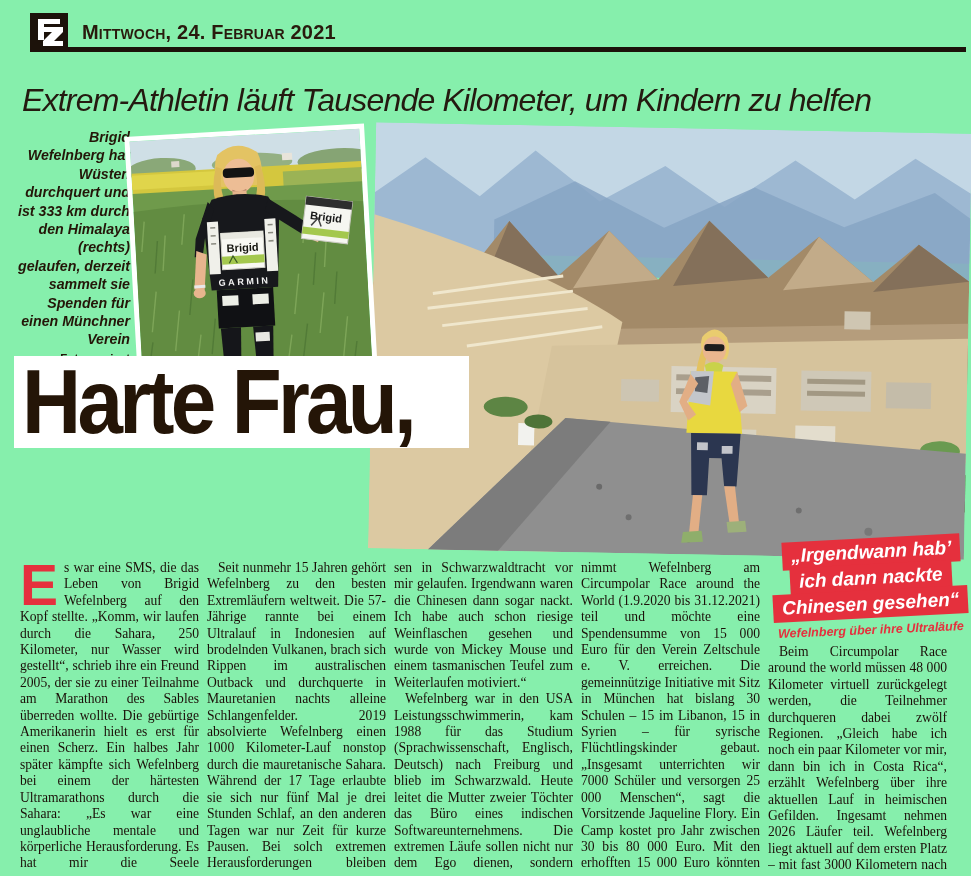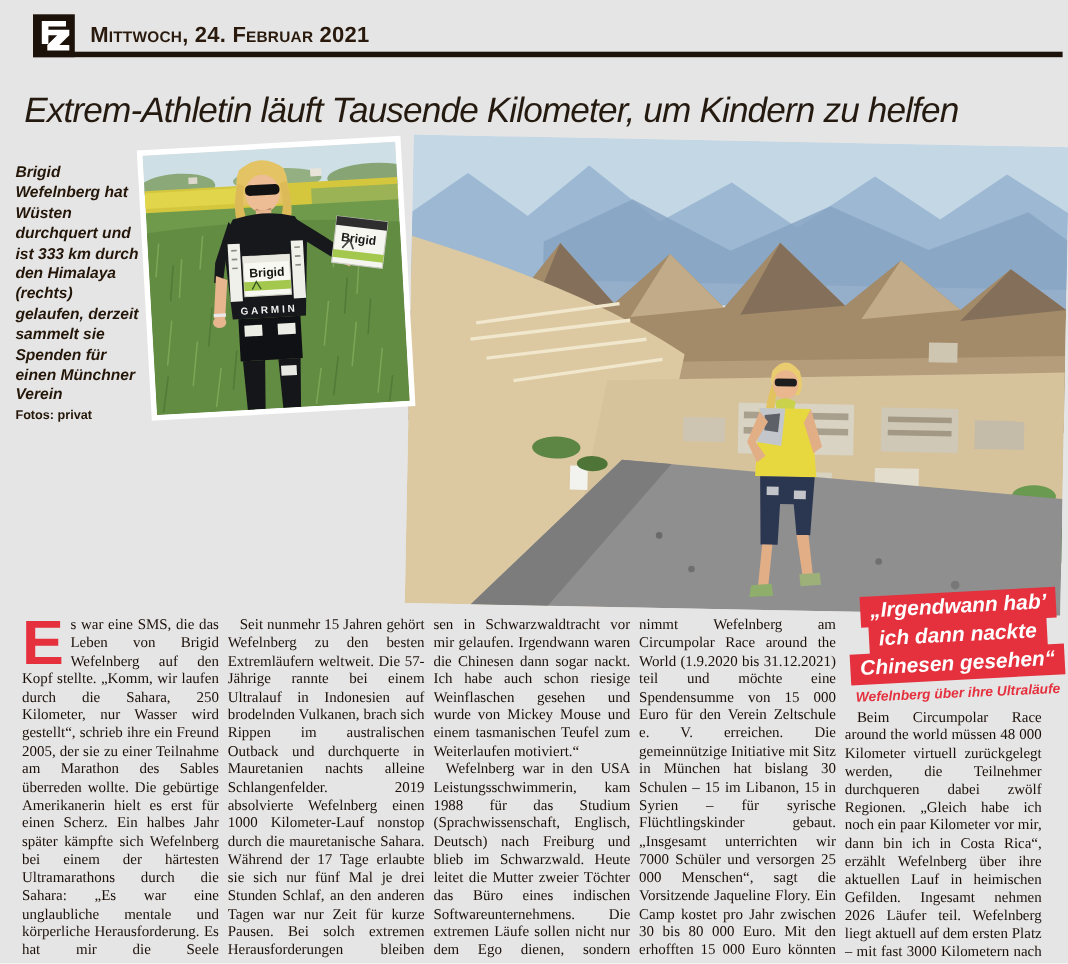--- a/index.html
+++ b/index.html
@@ -1,30 +1,30 @@
 <!DOCTYPE html>
 <html lang="de"><head>
 <meta charset="utf-8">
 <style>
   html,body{margin:0;padding:0;background:#fff;}
-  #page{position:relative;width:971px;height:876px;background:#e5e5e5;overflow:hidden;
+  #page{position:relative;width:971px;height:876px;background:#86efac;overflow:hidden;
         font-family:"Liberation Sans",sans-serif;color:#1b0f08;}
 
   
   .logo-box{position:absolute;left:30px;top:13px;width:38px;height:39px;background:#1c120a;}
   .date-line{position:absolute;left:82px;top:21px;font-weight:bold;font-variant:small-caps;
              font-size:20px;letter-spacing:.2px;color:#291a0d;}
   .mast-rule{position:absolute;left:30px;top:47px;width:936px;height:5px;background:#1c120a;}
 
   
   .kicker{position:absolute;left:22px;top:82px;width:944px;font-size:32px;letter-spacing:-.8px;
           color:#241a10;white-space:nowrap;font-style:italic;}
 
   
-  .caption{position:absolute;left:14px;top:148px;width:116px;text-align:left;
+  .caption{position:absolute;left:14px;top:128px;width:116px;text-align:right;
            font-style:italic;font-weight:bold;font-size:14.2px;line-height:18.4px;color:#241608;}
   .caption .credit{font-style:normal;font-size:11.5px;line-height:16px;margin-top:1px;color:#241608;}
 
   
   .photo-left{position:absolute;left:131px;top:130px;width:230px;height:236px;
               transform:rotate(-3.2deg);border:5px solid #fff;z-index:3;}
   .photo-right{position:absolute;left:372px;top:128px;width:596px;height:426px;
                transform:rotate(1.1deg);z-index:1;}
   .photo-left svg,.photo-right svg{display:block;width:100%;height:100%;}
 
@@ -212,20 +212,23 @@
         <rect x="83" y="158" width="16" height="10" fill="#eceee6"></rect>
         <rect x="113" y="158" width="16" height="10" fill="#eceee6"></rect>
         <path d="M80,190 L100,190 L98,234 L82,234 Z" fill="#15161a"></path>
         <path d="M112,190 L132,190 L130,234 L114,234 Z" fill="#15161a"></path>
         <rect x="114" y="196" width="14" height="9" fill="#e8e8e2"></rect>
       </g>
     </svg>
   </div>
 
   <div class="main-headline">
+    <div class="hl-line">
+        <span>Harte Frau,</span>
+      </div>
   </div>
 
   <div class="quote-box">
     <div class="qline">„Irgendwann hab’</div>
     <div class="qline">ich dann nackte</div>
     <div class="qline">Chinesen gesehen“</div>
     <span class="q-attr">Wefelnberg über ihre Ultraläufe</span>
   </div>
 
   <div class="col col1">

